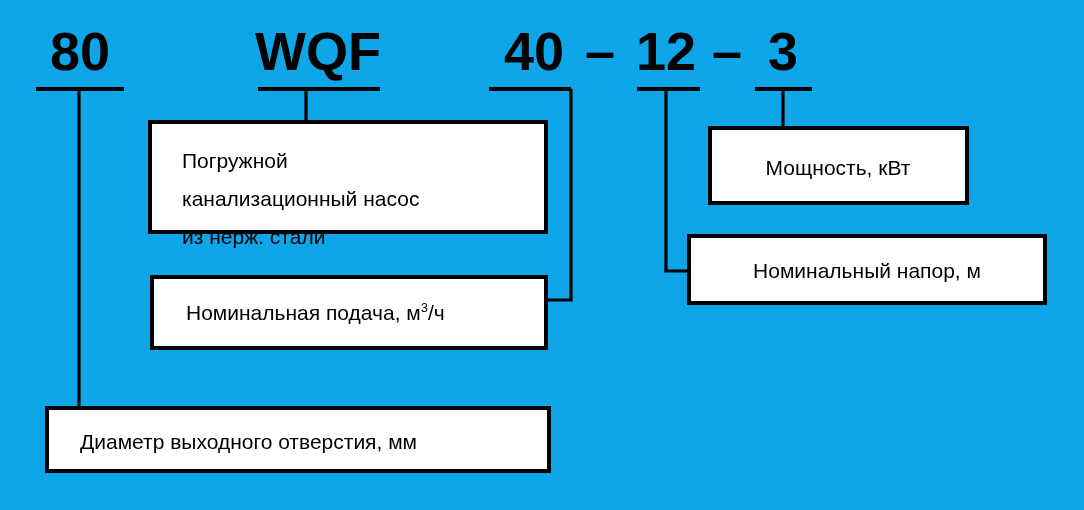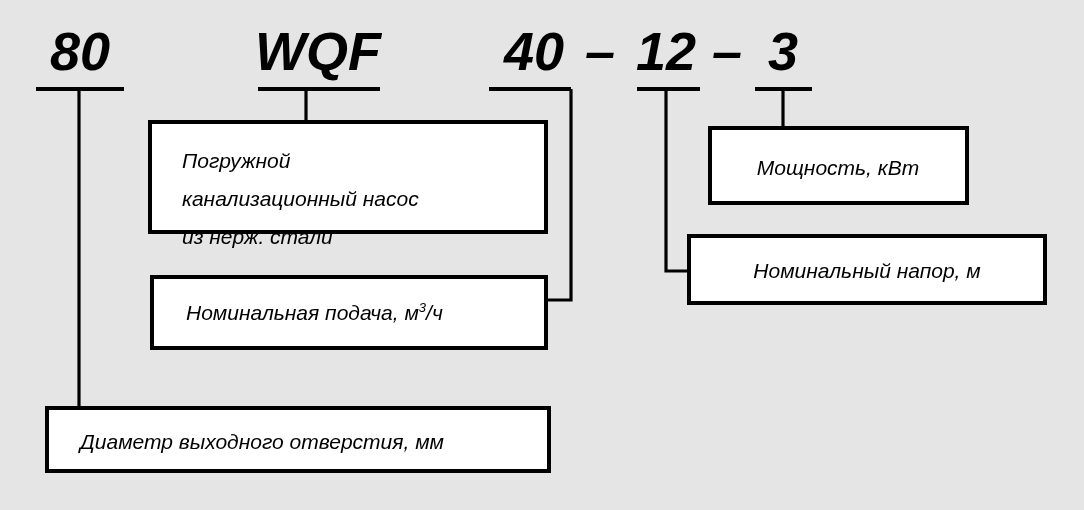--- a/index.html
+++ b/index.html
@@ -4,24 +4,23 @@
 <style>
   html, body {
     margin: 0;
     padding: 0;
     background: #ffffff;
   }
   #stage {
     position: relative;
     width: 1084px;
     height: 510px;
-    background: #e5e5e5;
+    background: #0ea5e9;
     overflow: hidden;
     font-family: "Liberation Sans", "DejaVu Sans", sans-serif;
-    font-style: italic;
   }
   svg.diagram {
     position: absolute;
     left: 0;
     top: 0;
     width: 1084px;
     height: 510px;
   }
   .code-text {
     font-family: "Liberation Sans", "DejaVu Sans", sans-serif;

